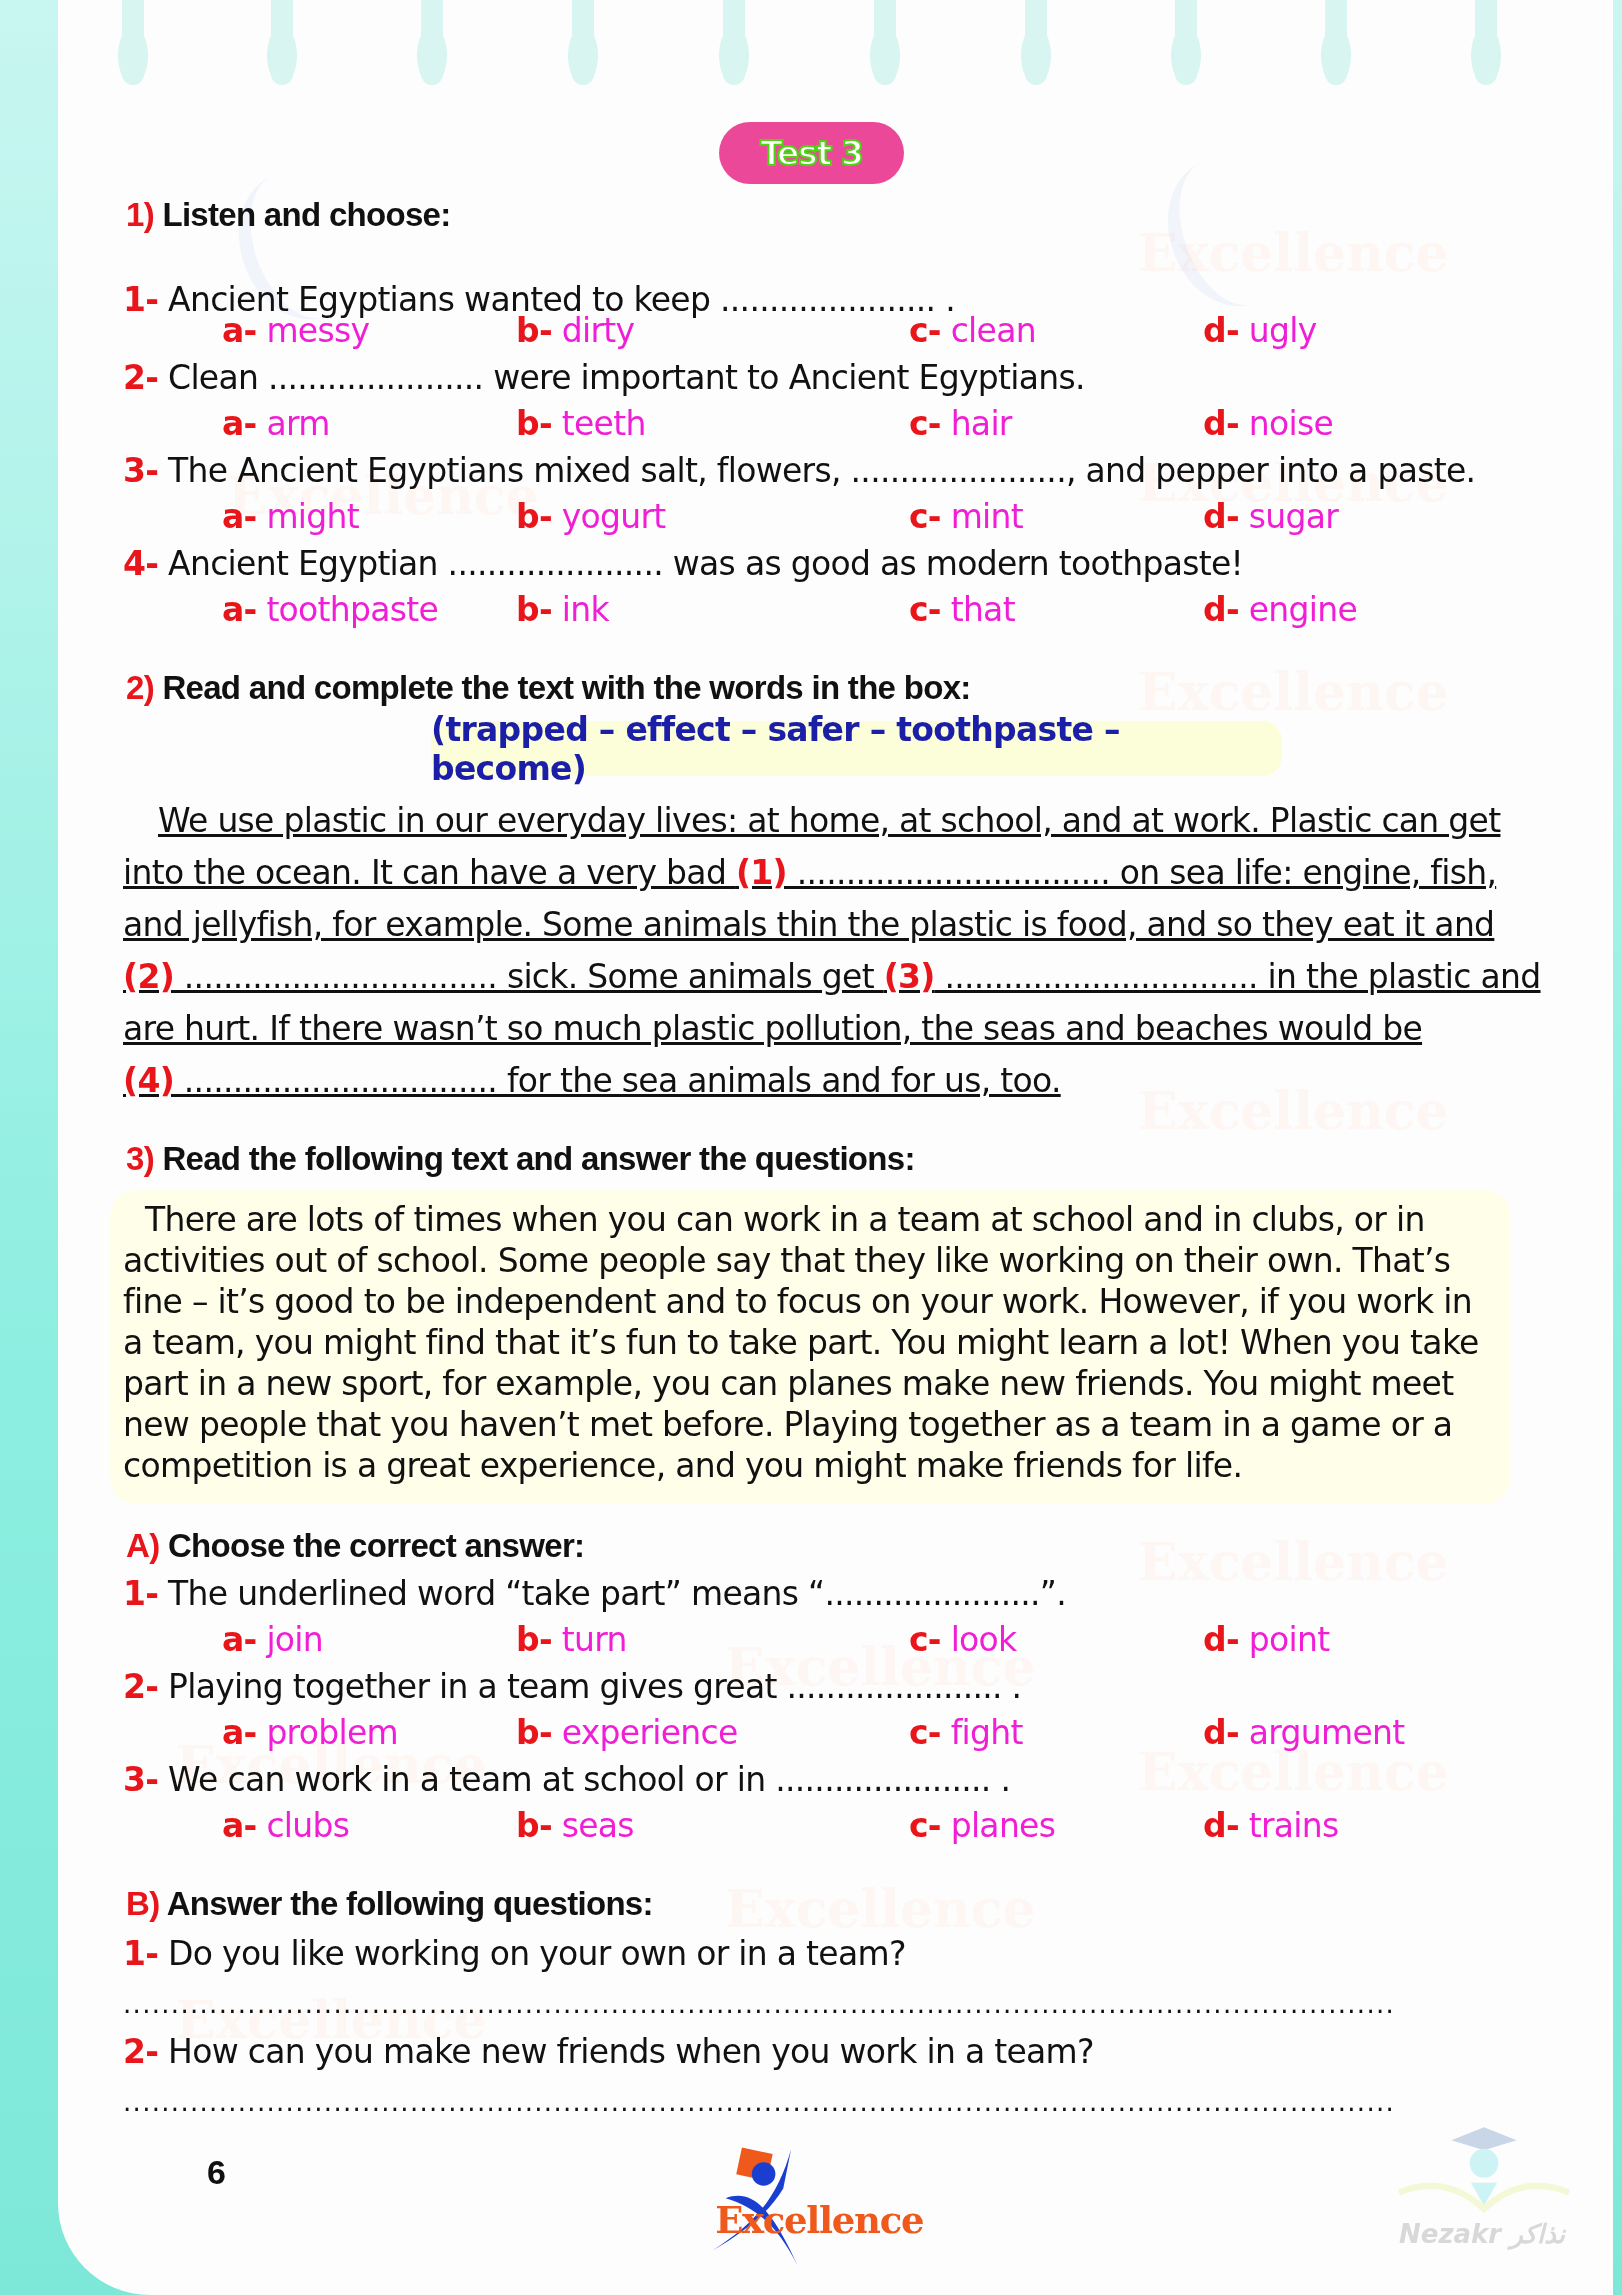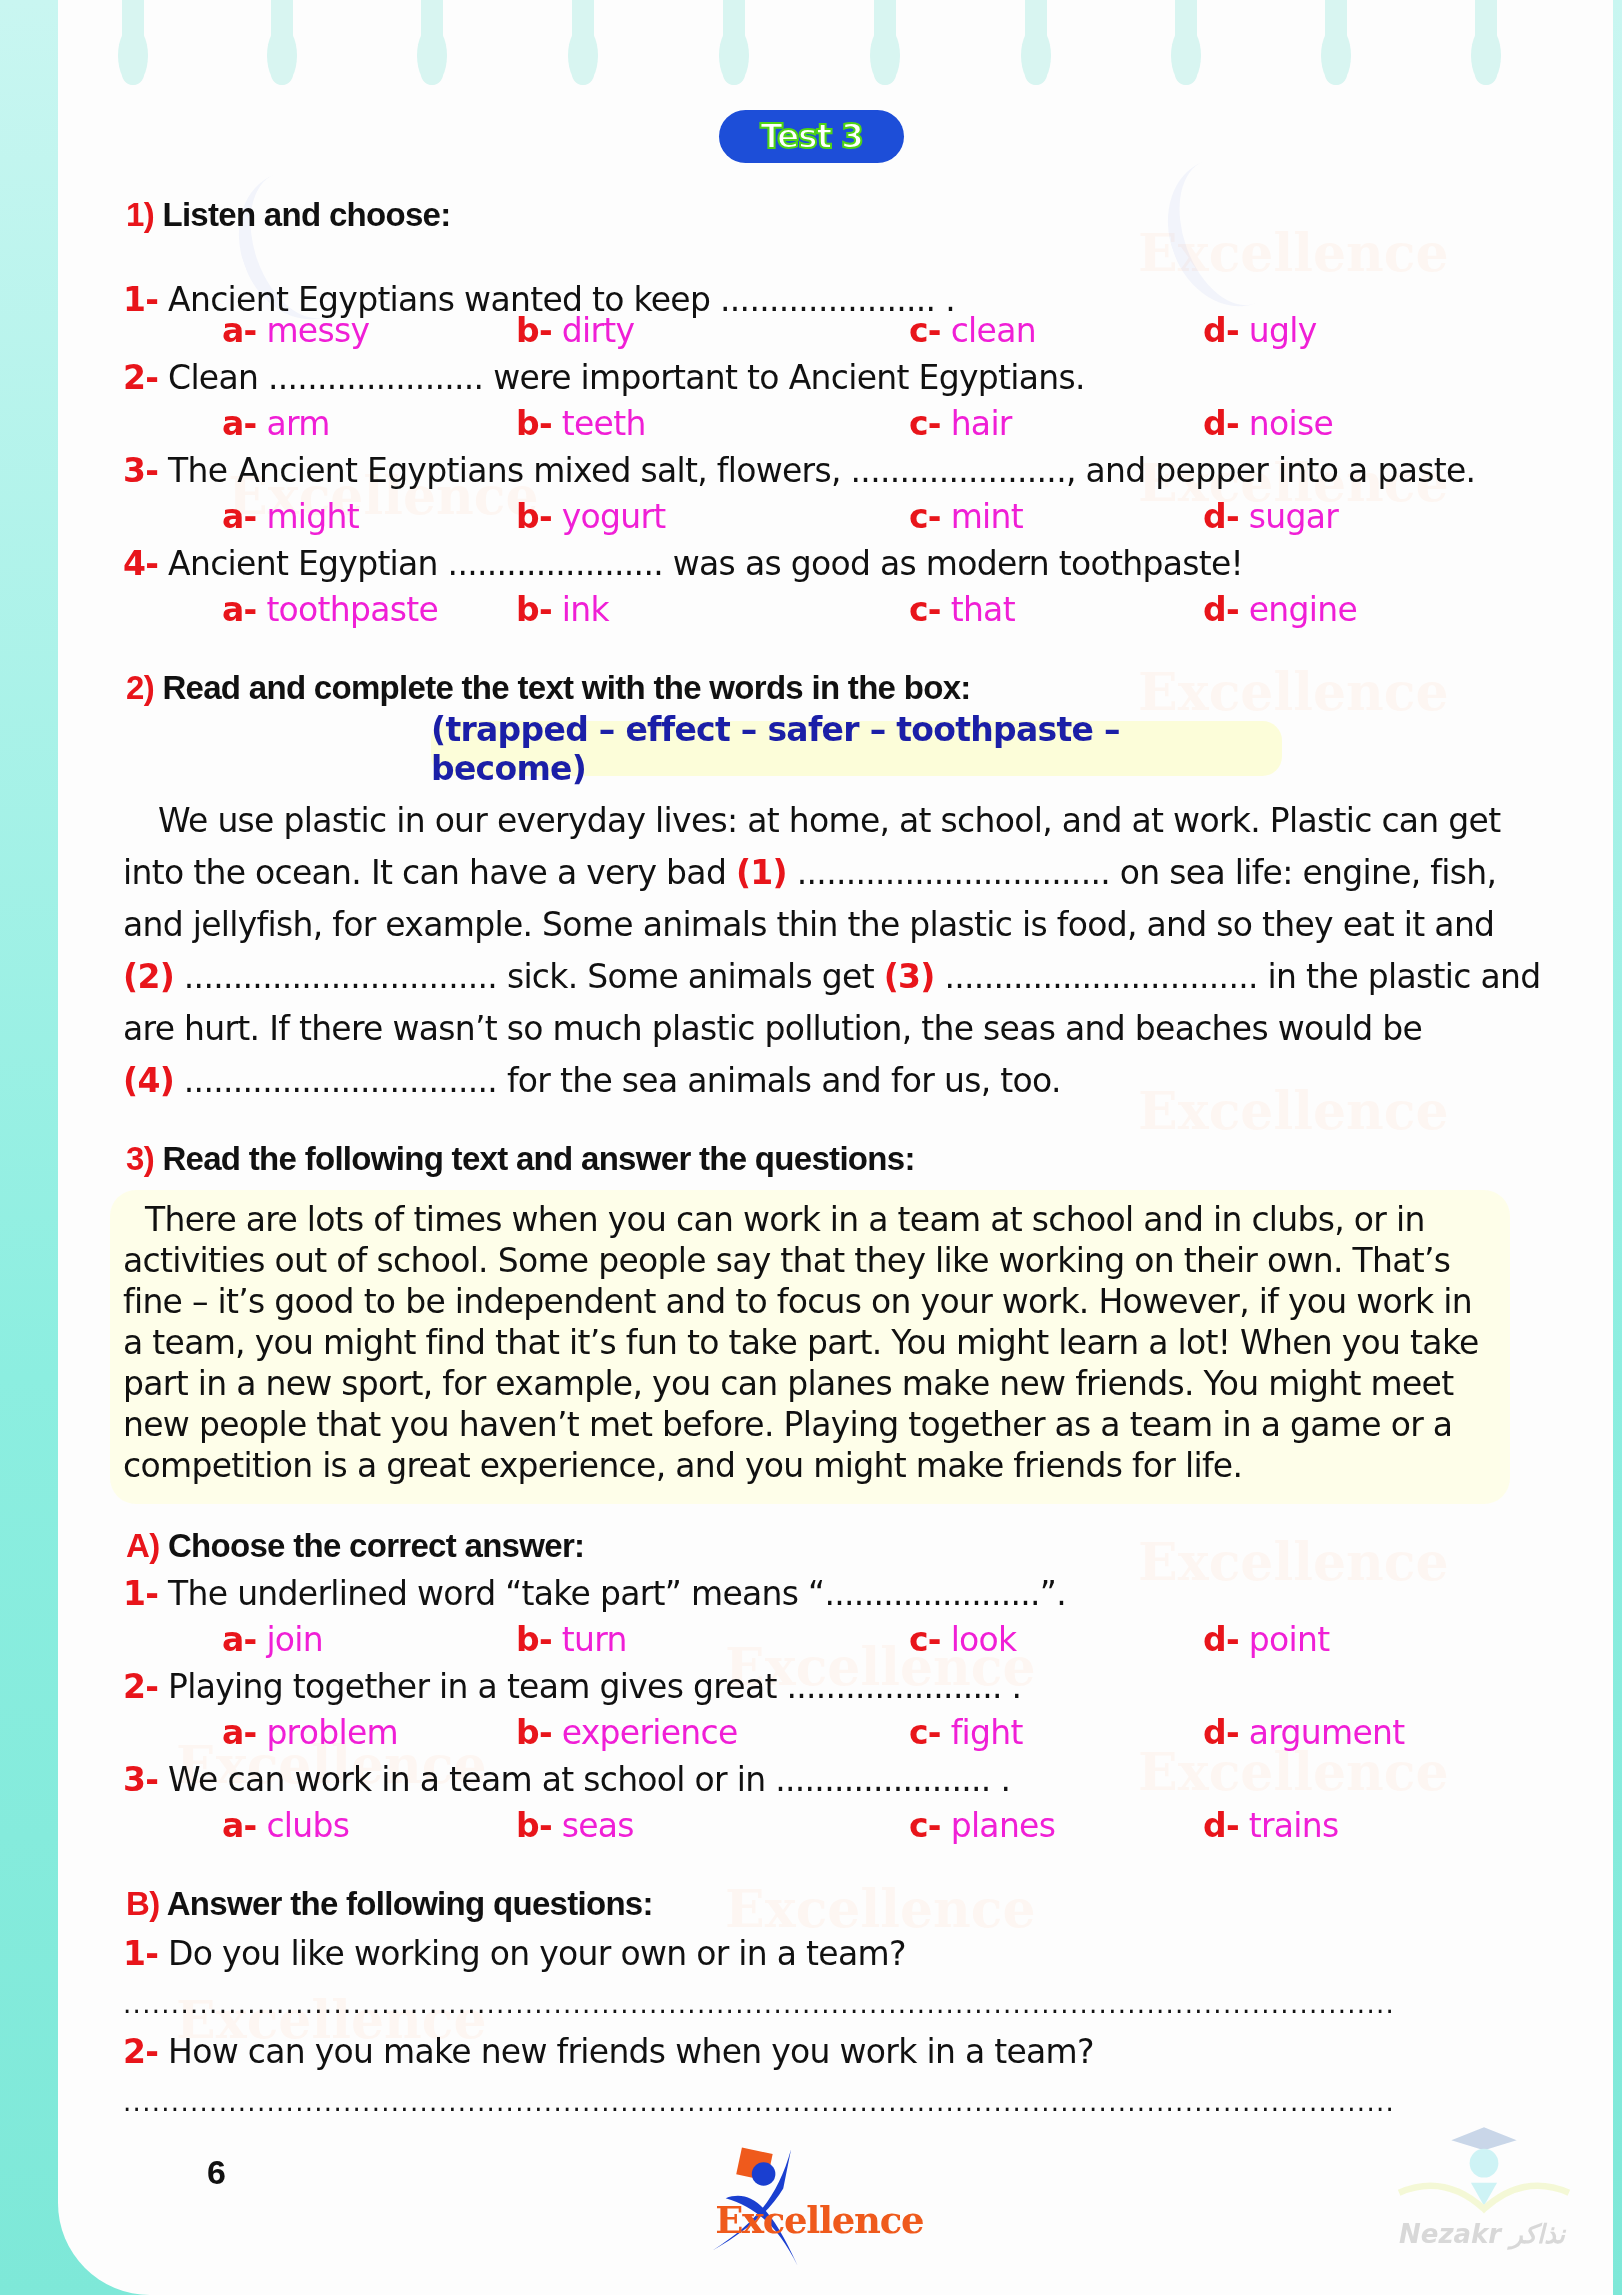--- a/index.html
+++ b/index.html
@@ -23,22 +23,22 @@
   .tab::after {
     content: ""; position: absolute; left: -3.9px; top: 39px; width: 30px; height: 59px;
     background: #d8f5f1; border-radius: 50%;
   }
   
   .wm { position: absolute; color: rgba(255,140,60,0.06); font: bold 52px "DejaVu Serif", serif; }
   .wm-x { position: absolute; width: 105px; height: 151px; border-left: 14.4px solid rgba(60,110,220,0.06); border-radius: 50%; transform: rotate(-20deg); }
 
   .content { position: absolute; left: 0; top: 0; width: 100%; }
   .badge {
-    position: absolute; left: 661px; top: 110px; width: 185px; height: 53px;
-    background: #1d4ed8; border-radius: 35px;
+    position: absolute; left: 661px; top: 122px; width: 185px; height: 62px;
+    background: #ec4899; border-radius: 35px;
     display: flex; align-items: center; justify-content: center;
   }
   .badge span {
     font: bold 33px "DejaVu Sans", sans-serif; color: #fff;
     -webkit-text-stroke: 2px #4fd414; letter-spacing: -1.3px;
   }
   .heading {
     position: absolute; left: 68px; font: bold 33px "Liberation Sans", sans-serif;
     color: #111; letter-spacing: -0.7px; margin: 0; text-align: center;
   }
@@ -55,21 +55,21 @@
   .wordbox {
     position: absolute; left: 373px; top: 721px; width: 851px; height: 55px;
     background: #fcfdd9; border-radius: 19.6px;
     display: flex; align-items: center; justify-content: center;
     font: bold 33px "DejaVu Sans", sans-serif; color: #1b1fa7; letter-spacing: -0.7px;
   }
   .passage1 {
     position: absolute; left: 65px; top: 795px; width: 1427px;
     font: 33px "DejaVu Sans", sans-serif; color: #111; line-height: 52px; letter-spacing: -0.7px;
   }
-  .passage1 .line { white-space: nowrap; display: block; }
+  .passage1 .line { white-space: nowrap; display: block; text-decoration: underline; }
   .passage1 .blank-num { color: #e8151b; font-weight: bold; }
   .passage2 {
     position: absolute; left: 52px; top: 1190px; width: 1400px; height: 314px;
     background: #fefee9; border-radius: 26px; padding: 9.2px 0 0 13px; box-sizing: border-box;
     font: 33px "DejaVu Sans", sans-serif; color: #111; line-height: 41px; letter-spacing: -0.7px;
   }
   .passage2 .line { white-space: nowrap; display: block; }
   .answer-line {
     position: absolute; left: 65px; width: 1269px; overflow: hidden; white-space: nowrap;
     font: 26px "DejaVu Sans", sans-serif; color: #111; letter-spacing: 1.3px;

